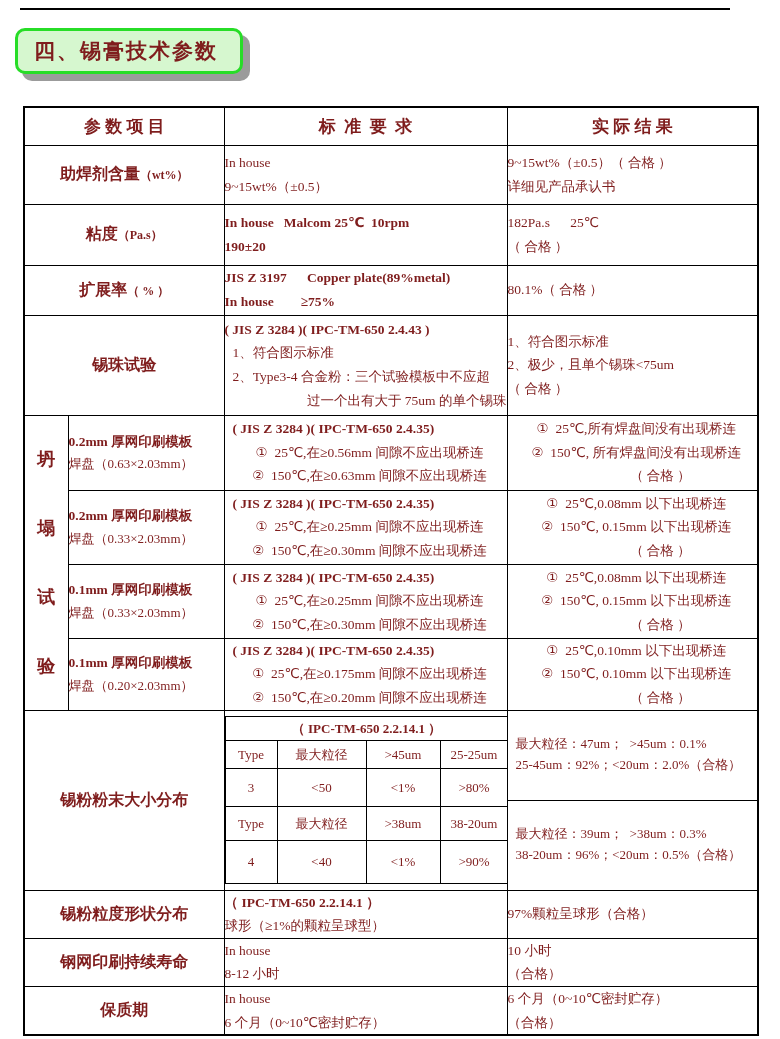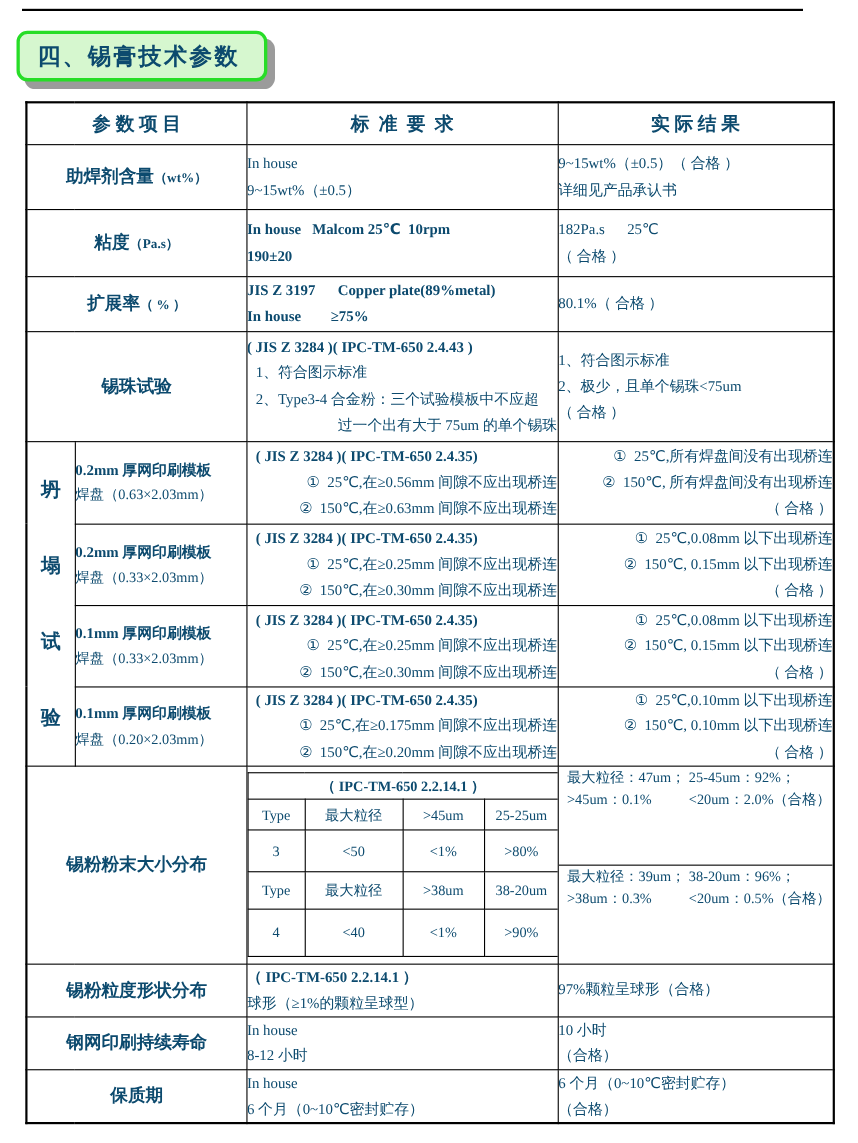--- a/index.html
+++ b/index.html
@@ -1,52 +1,52 @@
 <!DOCTYPE html>
 <html><head>
 <meta charset="utf-8">
 <style>
   html,body{margin:0;padding:0;background:#fff;}
   .page{position:relative;width:780px;height:1039px;background:#ffffff;overflow:hidden;
-        font-family:"Liberation Serif","DejaVu Sans",serif;color:#0c4a6e;}
+        font-family:"Liberation Serif","DejaVu Sans",serif;color:#7f1d1d;}
   .top-rule{position:absolute;left:20px;top:8px;width:710px;height:2px;background:#000;}
   .title-box{position:absolute;left:15px;top:28px;width:206px;height:40px;
              background:#d6f7cf;border:3px solid #27dd27;border-radius:10px;
              box-shadow:7px 7px 0 0 #9b9b9b;display:flex;align-items:center;padding-left:16px;}
   .title-text{font-size:21px;font-weight:bold;letter-spacing:2px;white-space:pre;
               font-family:"Liberation Serif","DejaVu Sans",serif;}
-  table.spec-table{position:absolute;left:23px;top:92px;width:734px;border-collapse:collapse;
+  table.spec-table{position:absolute;left:23px;top:106px;width:734px;border-collapse:collapse;
                    table-layout:fixed;border:2px solid #000;}
   table.spec-table td{border:1px solid #000;padding:0;vertical-align:middle;overflow:hidden;}
   .hcell{font-size:17px;font-weight:bold;text-align:center;white-space:pre;}
   .param-cell{text-align:center;}
   .param-main{font-weight:bold;font-size:16px;white-space:pre;}
   .param-sub{font-weight:bold;font-size:12px;white-space:pre;}
   .body-cell{font-size:13.5px;line-height:1.75;}
   .center{text-align:left;}
   .bold-std{font-weight:bold;}
   .line{white-space:pre-wrap;}
   .std-head{font-weight:bold;font-size:13.5px;white-space:pre;}
   .pad-l{padding-left:8px;}
-  .std-items .line,.res-items .line{padding-left:8px;text-align:right;}
+  .std-items .line,.res-items .line{padding-left:8px;text-align:center;}
   .res-items .cert{padding-left:56px;}
   .cont-center{text-align:right;}
   .group-cell{vertical-align:middle;}
   .group-inner{display:flex;flex-direction:column;justify-content:space-around;
                align-items:center;height:276px;}
   .vchar{font-weight:bold;font-size:18px;}
   .stencil-cell{padding-left:8px;text-align:left;}
   .stencil-line{font-weight:bold;font-size:13.5px;line-height:1.8;white-space:pre;}
   .pad-line{font-size:13px;line-height:1.6;white-space:pre;}
   .nested-host{vertical-align:top;}
   table.nested{width:100%;height:167px;border-collapse:collapse;table-layout:fixed;}
   table.nested td{border:1px solid #000;text-align:center;font-size:13px;overflow:hidden;}
   .n-ipc td{font-weight:bold;text-align:left;padding-left:14px;white-space:pre;}
   .powder-res{vertical-align:top;}
-  .pr-block{display:flex;flex-direction:row;justify-content:center;height:89px;
+  .pr-block{display:flex;flex-direction:column;justify-content:center;height:89px;
             font-size:13px;padding-left:8px;box-sizing:border-box;}
   .pr-top{border-bottom:1px solid #000;height:90px;}
   .pr-block .line{text-align:left;line-height:1.6;}
 </style>
 </head>
 <body>
 
 <div class="page">
 
   <div class="top-rule"></div>

